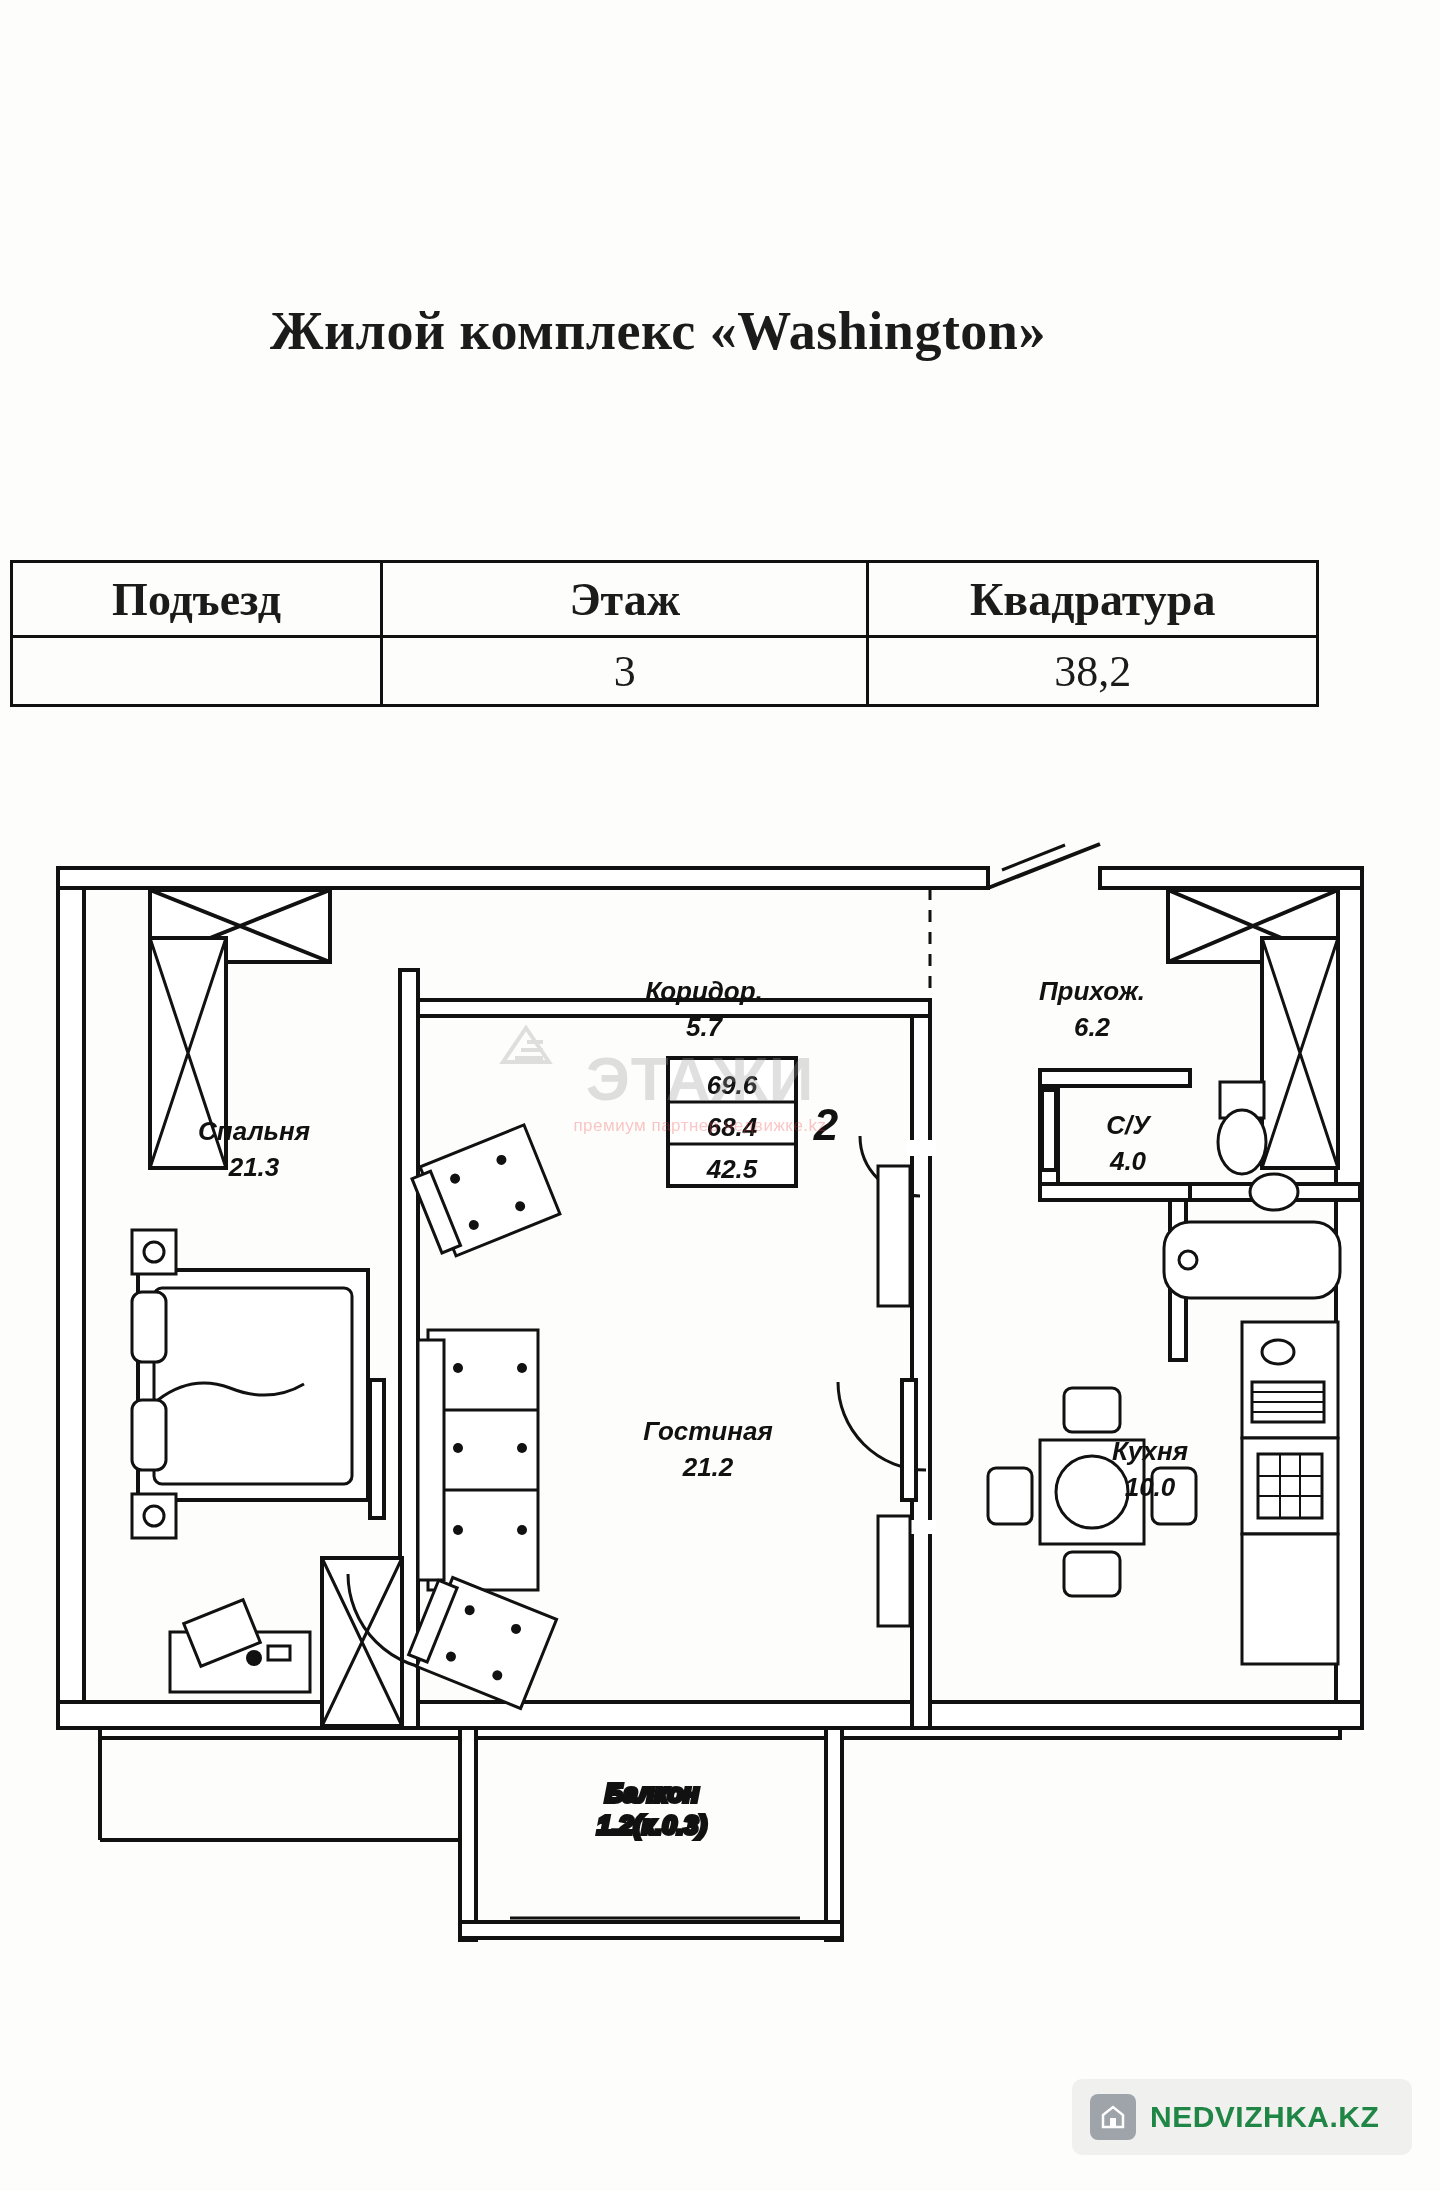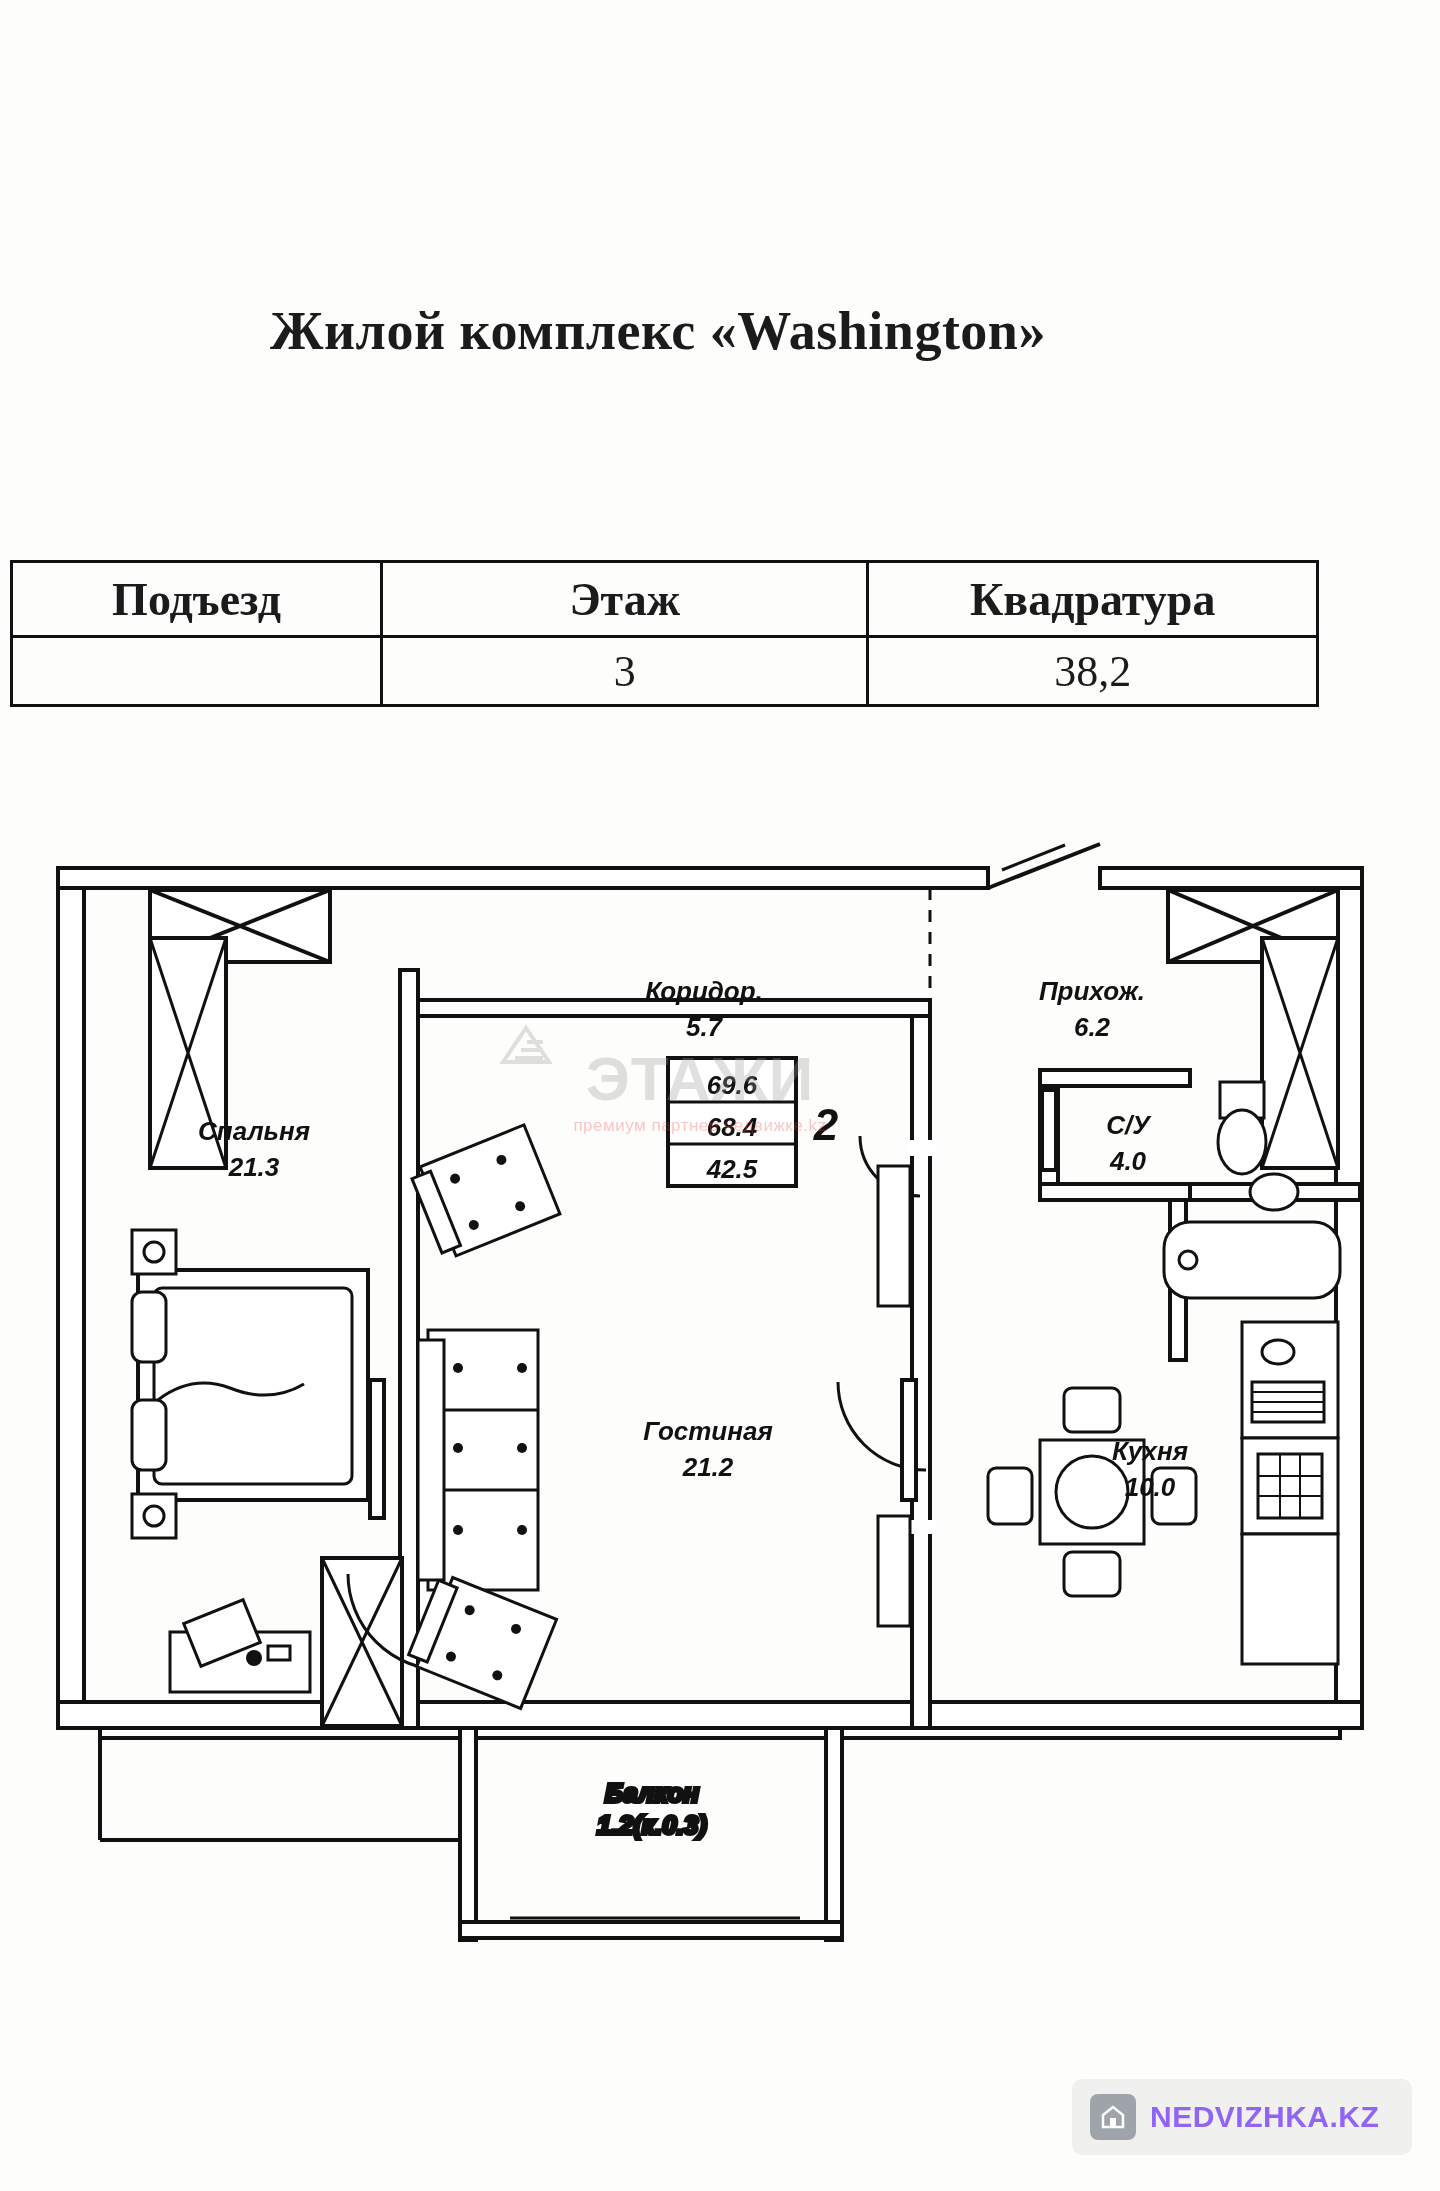--- a/index.html
+++ b/index.html
@@ -128,21 +128,21 @@
     border-radius: 8px;
     background: #9aa0a6;
     display: flex;
     align-items: center;
     justify-content: center;
     flex: 0 0 auto;
   }
   .wm-badge .btext {
     font-size: 30px;
     font-weight: 700;
-    color: #8b5cf6;
+    color: #15803d;
     font-family: "Liberation Sans", sans-serif;
     letter-spacing: 0.5px;
   }
 
   
   text {
     font-family: "Liberation Sans", sans-serif;
     fill: #111;
   }
   .rlabel {

